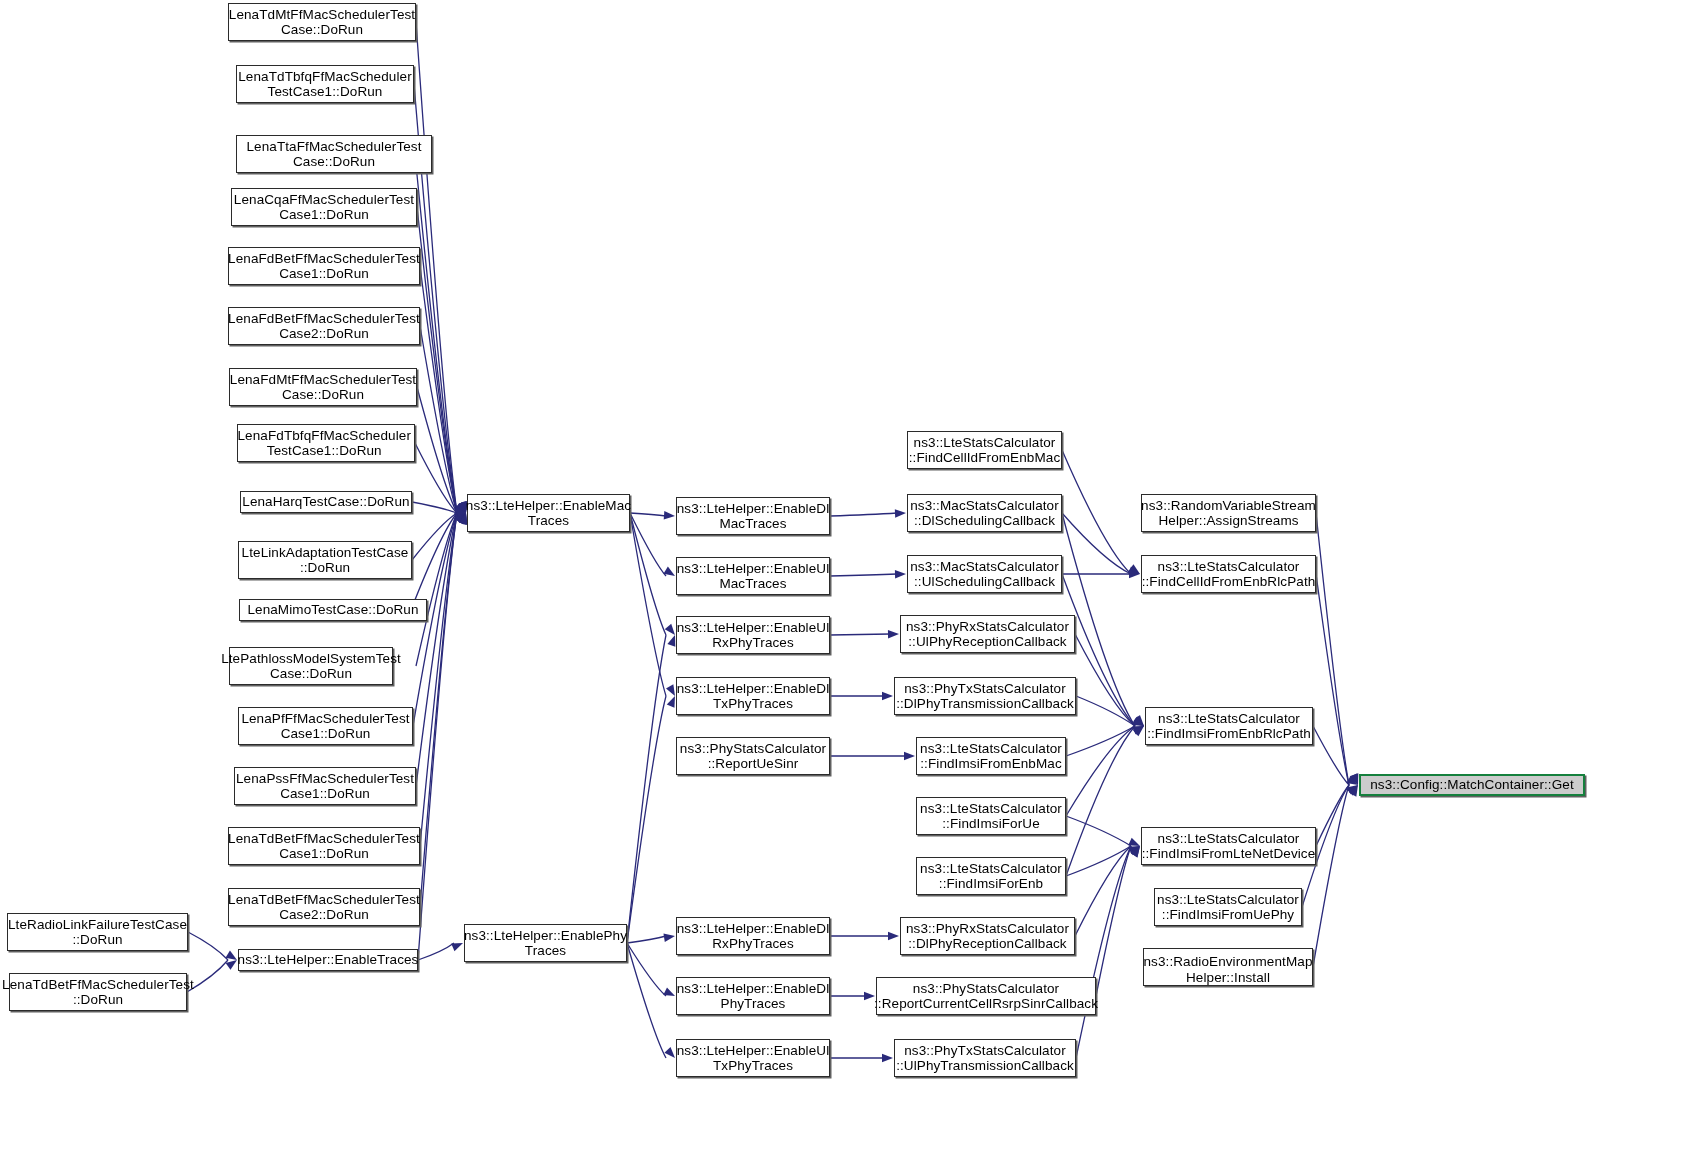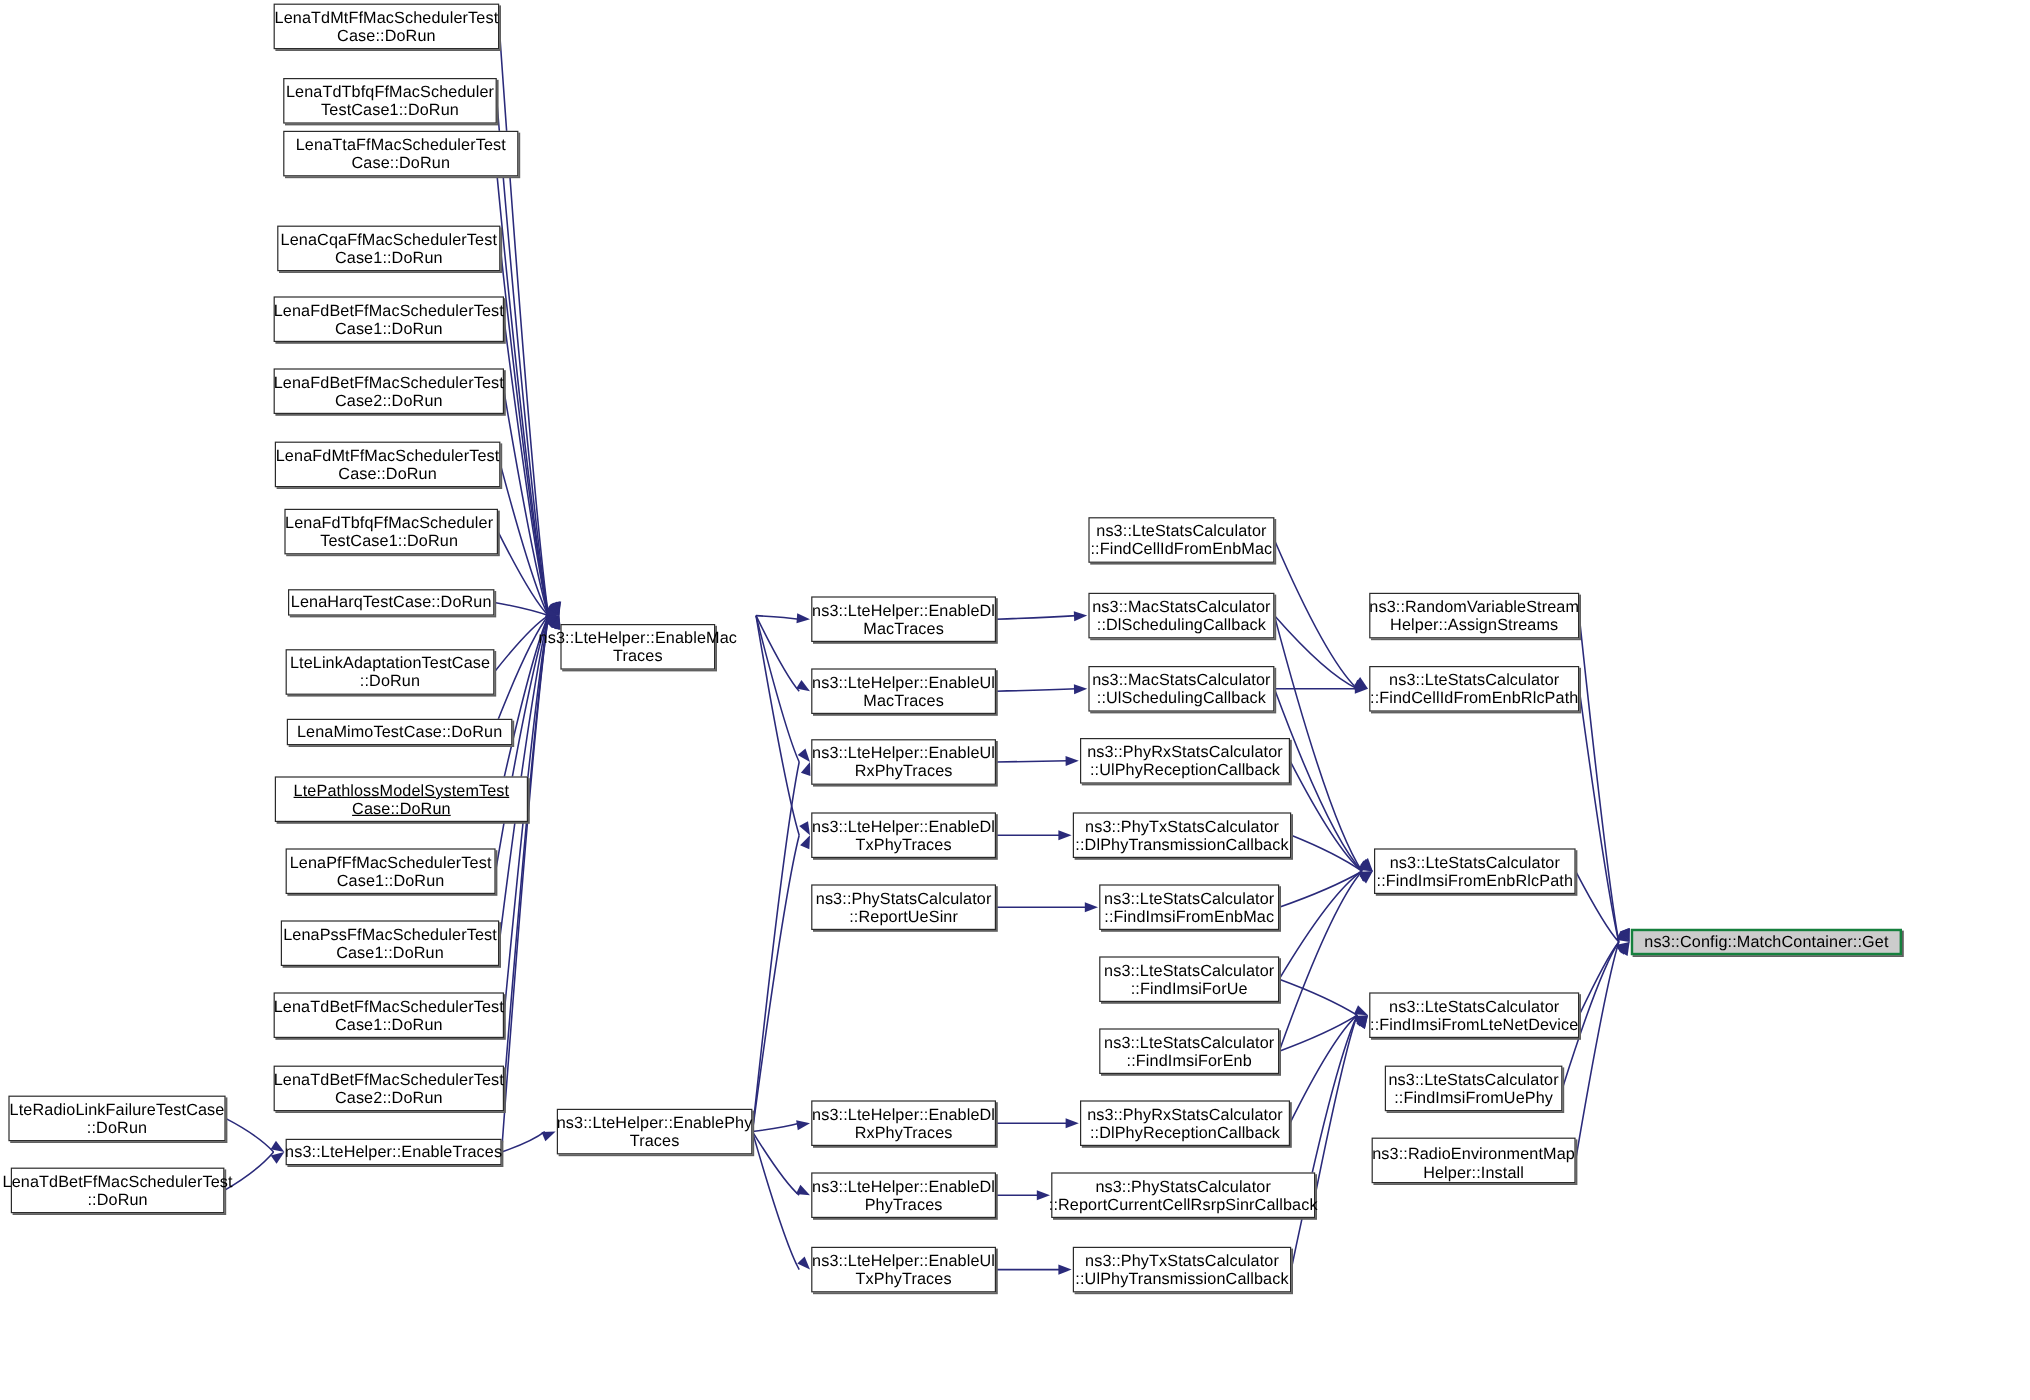--- a/index.html
+++ b/index.html
@@ -137,21 +137,21 @@
     </svg>
   <div id="nodes">
       <div class="node" style="left: 228px; top: 3px; width: 188px; height: 38px;">
         <span>LenaTdMtFfMacSchedulerTest
 Case::DoRun</span>
       </div>
       <div class="node" style="left: 236px; top: 65px; width: 178px; height: 38px;">
         <span>LenaTdTbfqFfMacScheduler
 TestCase1::DoRun</span>
       </div>
-      <div class="node" style="left: 236px; top: 109px; width: 196px; height: 38px; justify-content: center;">
+      <div class="node" style="left: 236px; top: 135px; width: 196px; height: 38px; justify-content: center;">
         <span>LenaTtaFfMacSchedulerTest
 Case::DoRun</span>
       </div>
       <div class="node" style="left: 231px; top: 188px; width: 186px; height: 38px; align-items: center;">
         <span>LenaCqaFfMacSchedulerTest
 Case1::DoRun</span>
       </div>
       <div class="node" style="left: 228px; top: 247px; width: 192px; height: 38px;">
         <span>LenaFdBetFfMacSchedulerTest
 Case1::DoRun</span>
@@ -171,21 +171,21 @@
       <div class="node" style="left: 240px; top: 491px; width: 172px; height: 22px;">
         <span>LenaHarqTestCase::DoRun</span>
       </div>
       <div class="node" style="left: 238px; top: 541px; width: 174px; height: 38px;">
         <span>LteLinkAdaptationTestCase
 ::DoRun</span>
       </div>
       <div class="node" style="left: 239px; top: 599px; width: 188px; height: 22px;">
         <span>LenaMimoTestCase::DoRun</span>
       </div>
-      <div class="node" style="left: 229px; top: 647px; width: 211px; height: 38px; text-decoration: underline;">
+      <div class="node" style="left: 229px; top: 647px; width: 164px; height: 38px;">
         <span>LtePathlossModelSystemTest
 Case::DoRun</span>
       </div>
       <div class="node" style="left: 238px; top: 707px; width: 175px; height: 38px;">
         <span>LenaPfFfMacSchedulerTest
 Case1::DoRun</span>
       </div>
       <div class="node" style="left: 234px; top: 767px; width: 182px; height: 38px;">
         <span>LenaPssFfMacSchedulerTest
 Case1::DoRun</span>
@@ -202,21 +202,21 @@
         <span>LteRadioLinkFailureTestCase
 ::DoRun</span>
       </div>
       <div class="node" style="left: 9px; top: 973px; width: 178px; height: 38px;">
         <span>LenaTdBetFfMacSchedulerTest
 ::DoRun</span>
       </div>
       <div class="node" style="left: 238px; top: 949px; width: 180px; height: 22px;">
         <span>ns3::LteHelper::EnableTraces</span>
       </div>
-      <div class="node" style="left: 467px; top: 520px; width: 129px; height: 38px;">
+      <div class="node" style="left: 467px; top: 494px; width: 163px; height: 38px;">
         <span>ns3::LteHelper::EnableMac
 Traces</span>
       </div>
       <div class="node" style="left: 464px; top: 924px; width: 163px; height: 38px;">
         <span>ns3::LteHelper::EnablePhy
 Traces</span>
       </div>
       <div class="node" style="left: 676px; top: 497px; width: 154px; height: 38px;">
         <span>ns3::LteHelper::EnableDl
 MacTraces</span>

